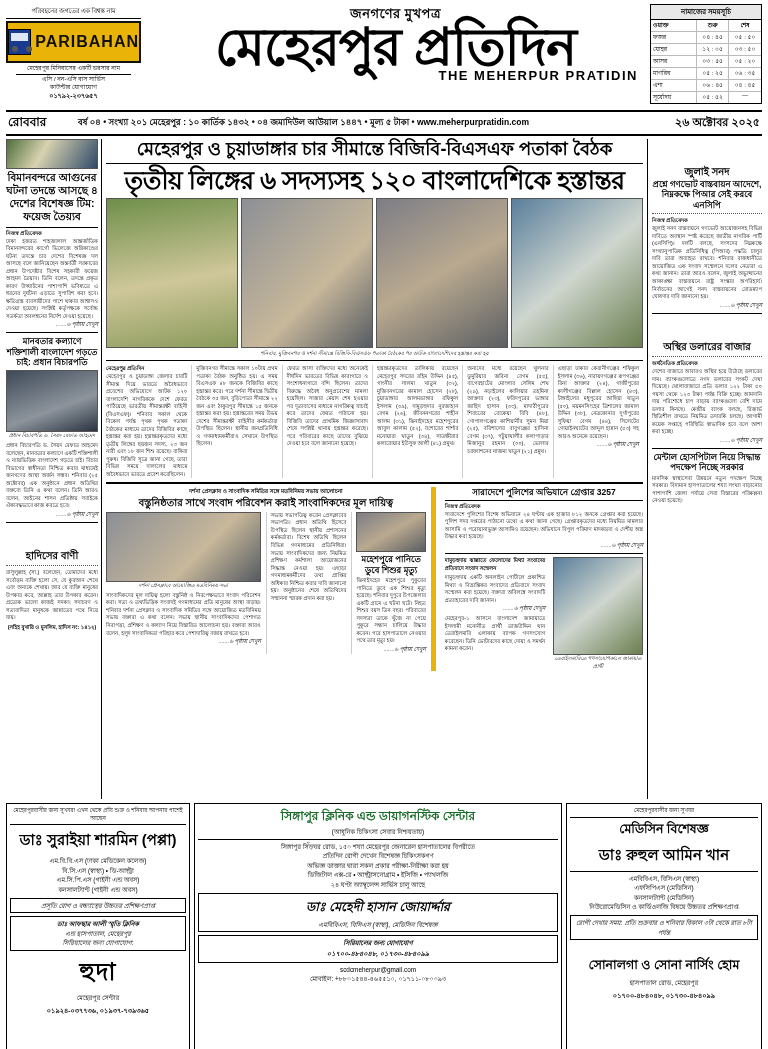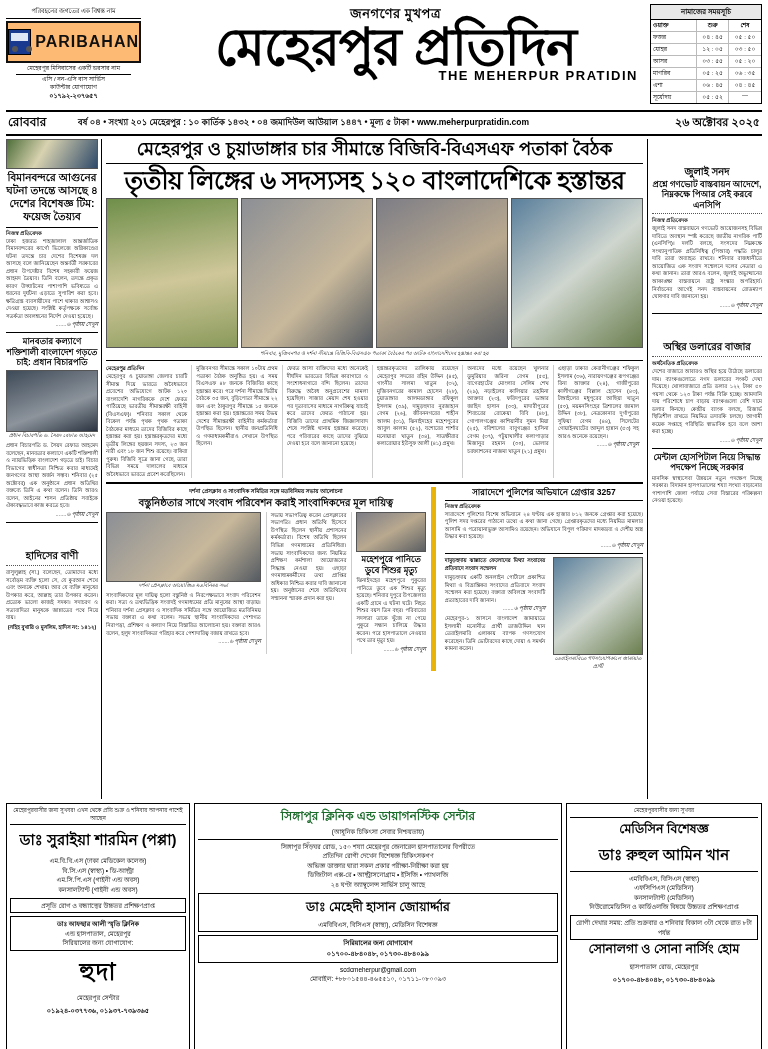--- a/index.html
+++ b/index.html
@@ -14,21 +14,21 @@
 
   
   .masthead { display: flex; align-items: flex-start; height: 104px; }
   .mh-left { width: 135px; padding-top: 2px; }
   .mh-tag {
     font-size: 6.5px; text-align: center; letter-spacing: -0.2px;
     border-bottom: 1px solid #000; padding-bottom: 1px; margin-bottom: 2px;
   }
   .logo-box {
     border: 2px solid #111; height: 42px; display: flex; align-items: center;
-    justify-content: center; background: #fdba74; position: relative; overflow: hidden;
+    justify-content: center; background: #eab308; position: relative; overflow: hidden;
   }
   .logo-bus {
     width: 30px; height: 26px; background: #1a3a8f; margin-right: 4px;
     border: 1px solid #000; position: relative;
   }
   .logo-bus:before {
     content: ""; position: absolute; left: 2px; top: 3px; right: 2px; height: 8px;
     background: #dfe6f5;
   }
   .logo-bus:after {
@@ -136,30 +136,30 @@
   .ad-1 { width: 184px; }
   .ad-2 { flex: 1; }
   .ad-3 { width: 196px; }
   .ad-top {
     font-size: 5.6px; text-align: center; line-height: 1.35; border-bottom: 1px solid #000;
     padding-bottom: 2px;
   }
   .ad-name { font-size: 15px; font-weight: bold; text-align: center; margin: 3px 0; }
   .ad-name-sm { font-size: 12.5px; font-weight: bold; text-align: center; margin: 2px 0; }
   .ad-line { font-size: 6.4px; text-align: center; line-height: 1.5; }
-  .ad-box { border: 1px solid #000; margin-top: 3px; padding: 2px; }
+  .ad-box { border: 1px solid #000; margin-top: 3px; padding: 2px; font-style: italic; }
   .ad-head-green { color: #1a6b2a; font-size: 12px; font-weight: bold; text-align: center; }
   .ad-phone { font-size: 6.6px; text-align: center; font-weight: bold; }
   .huda-logo {
     font-size: 24px; font-weight: bold; text-align: center; letter-spacing: 1px;
   }
   .center { text-align: center; }
   .b { font-weight: bold; }
   .mt2 { margin-top: 2px; }
-  .mt4 { margin-top: 0; }
+  .mt4 { margin-top: 16px; }
 </style>
 </head>
 <body>
 
 <div class="page">
 
   <div class="masthead">
     <div class="mh-left">
       <div class="mh-tag">পরিবহনের জগতের এক বিশ্বস্ত নাম</div>
       <div class="logo-box">

